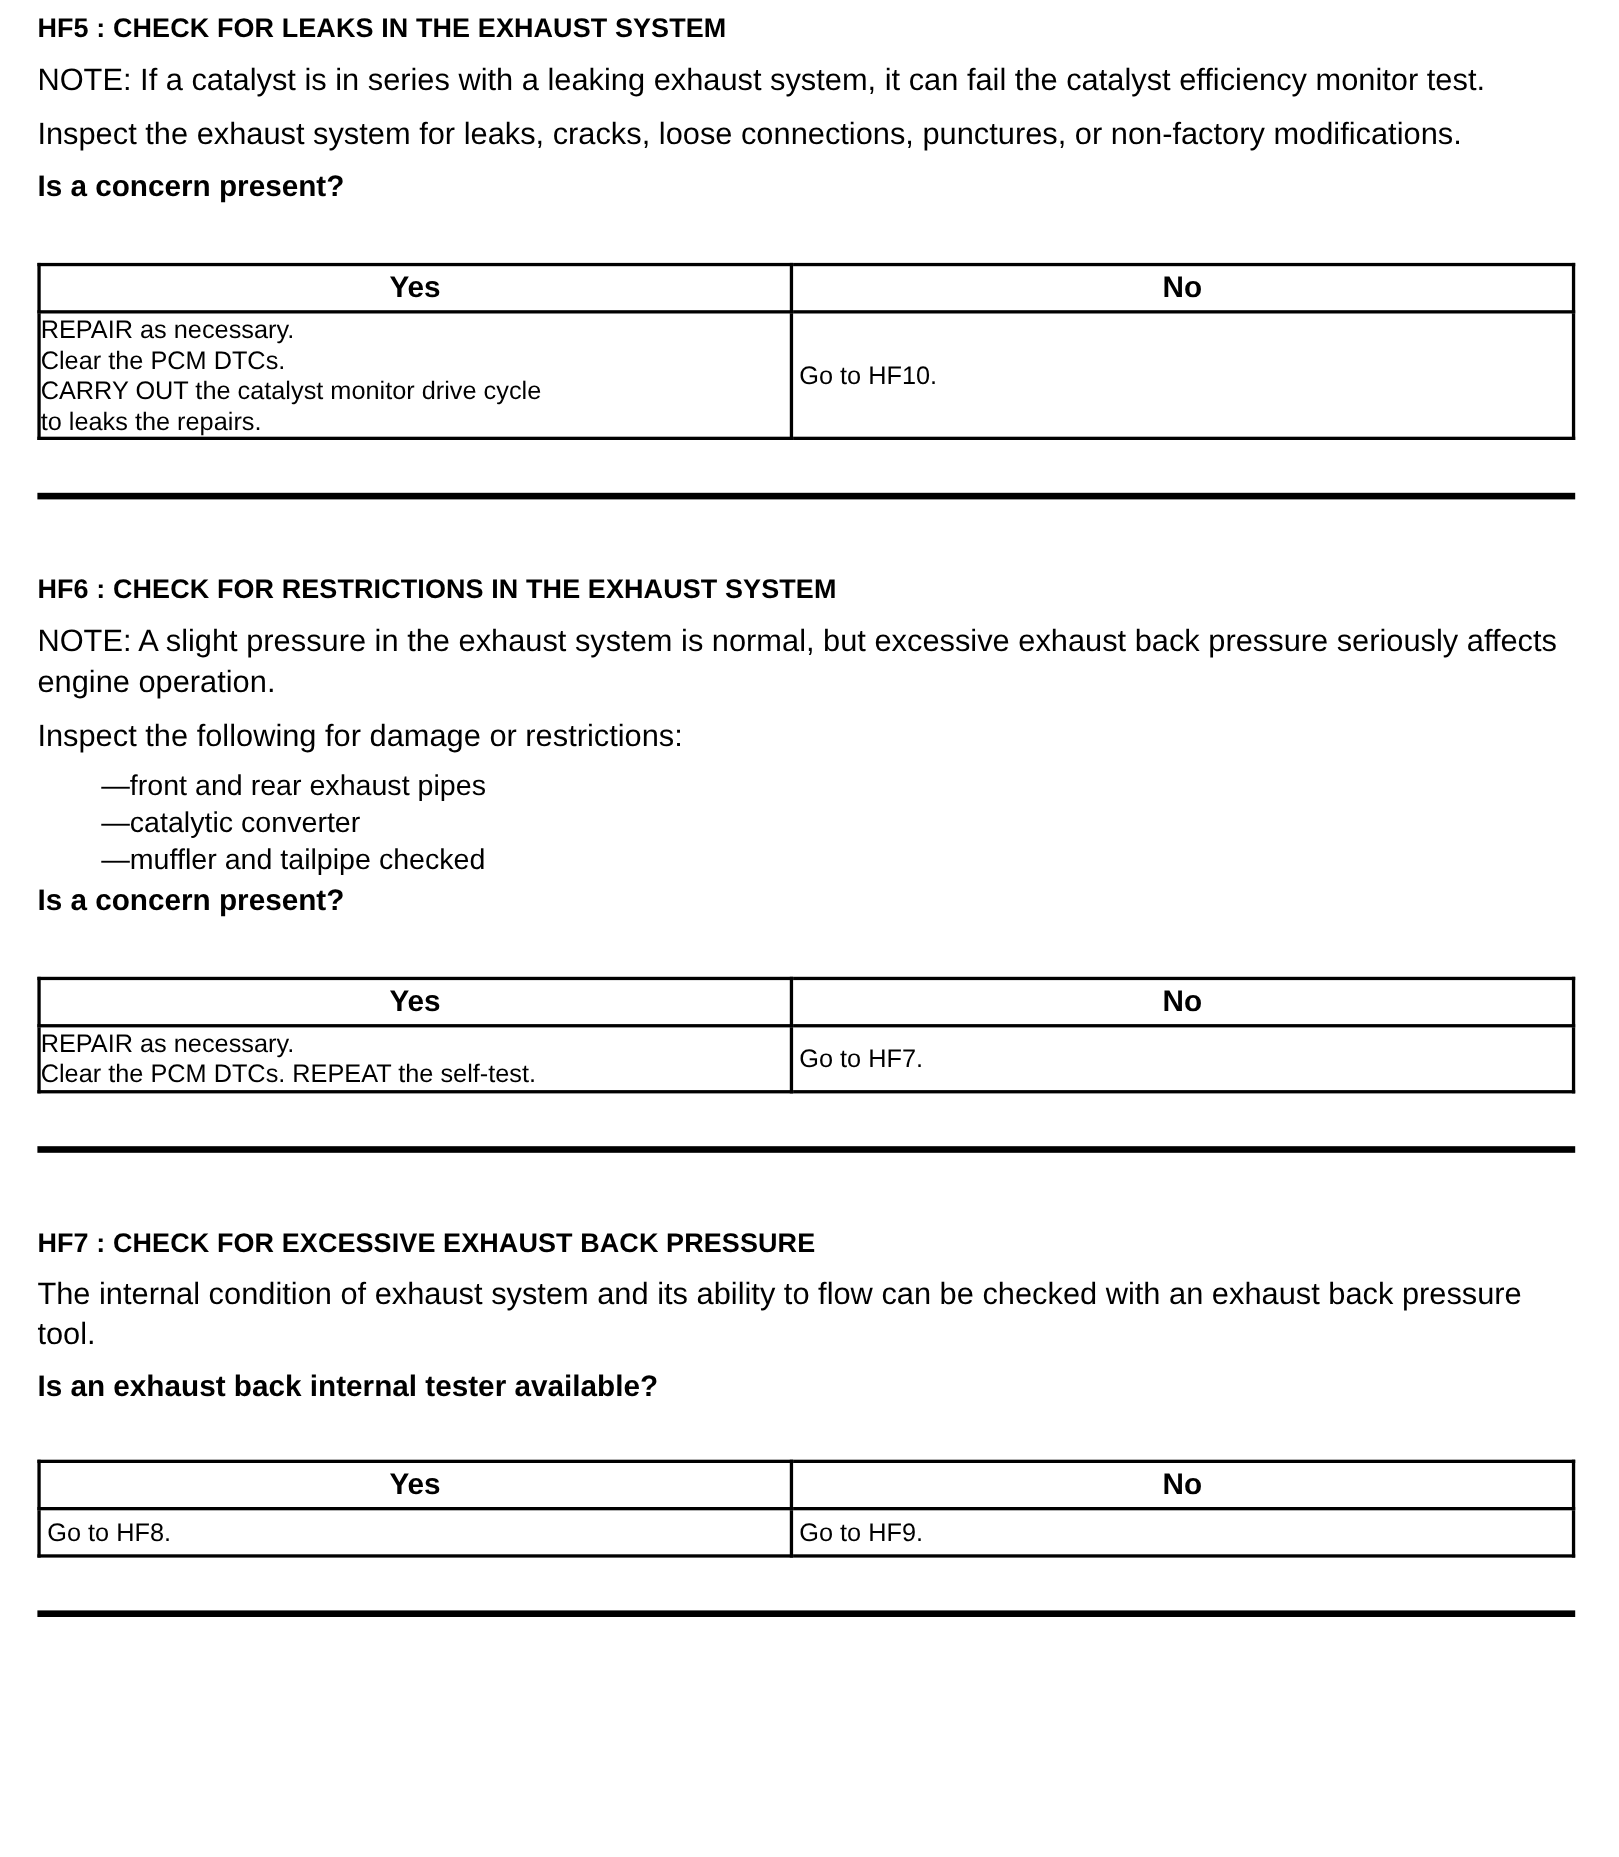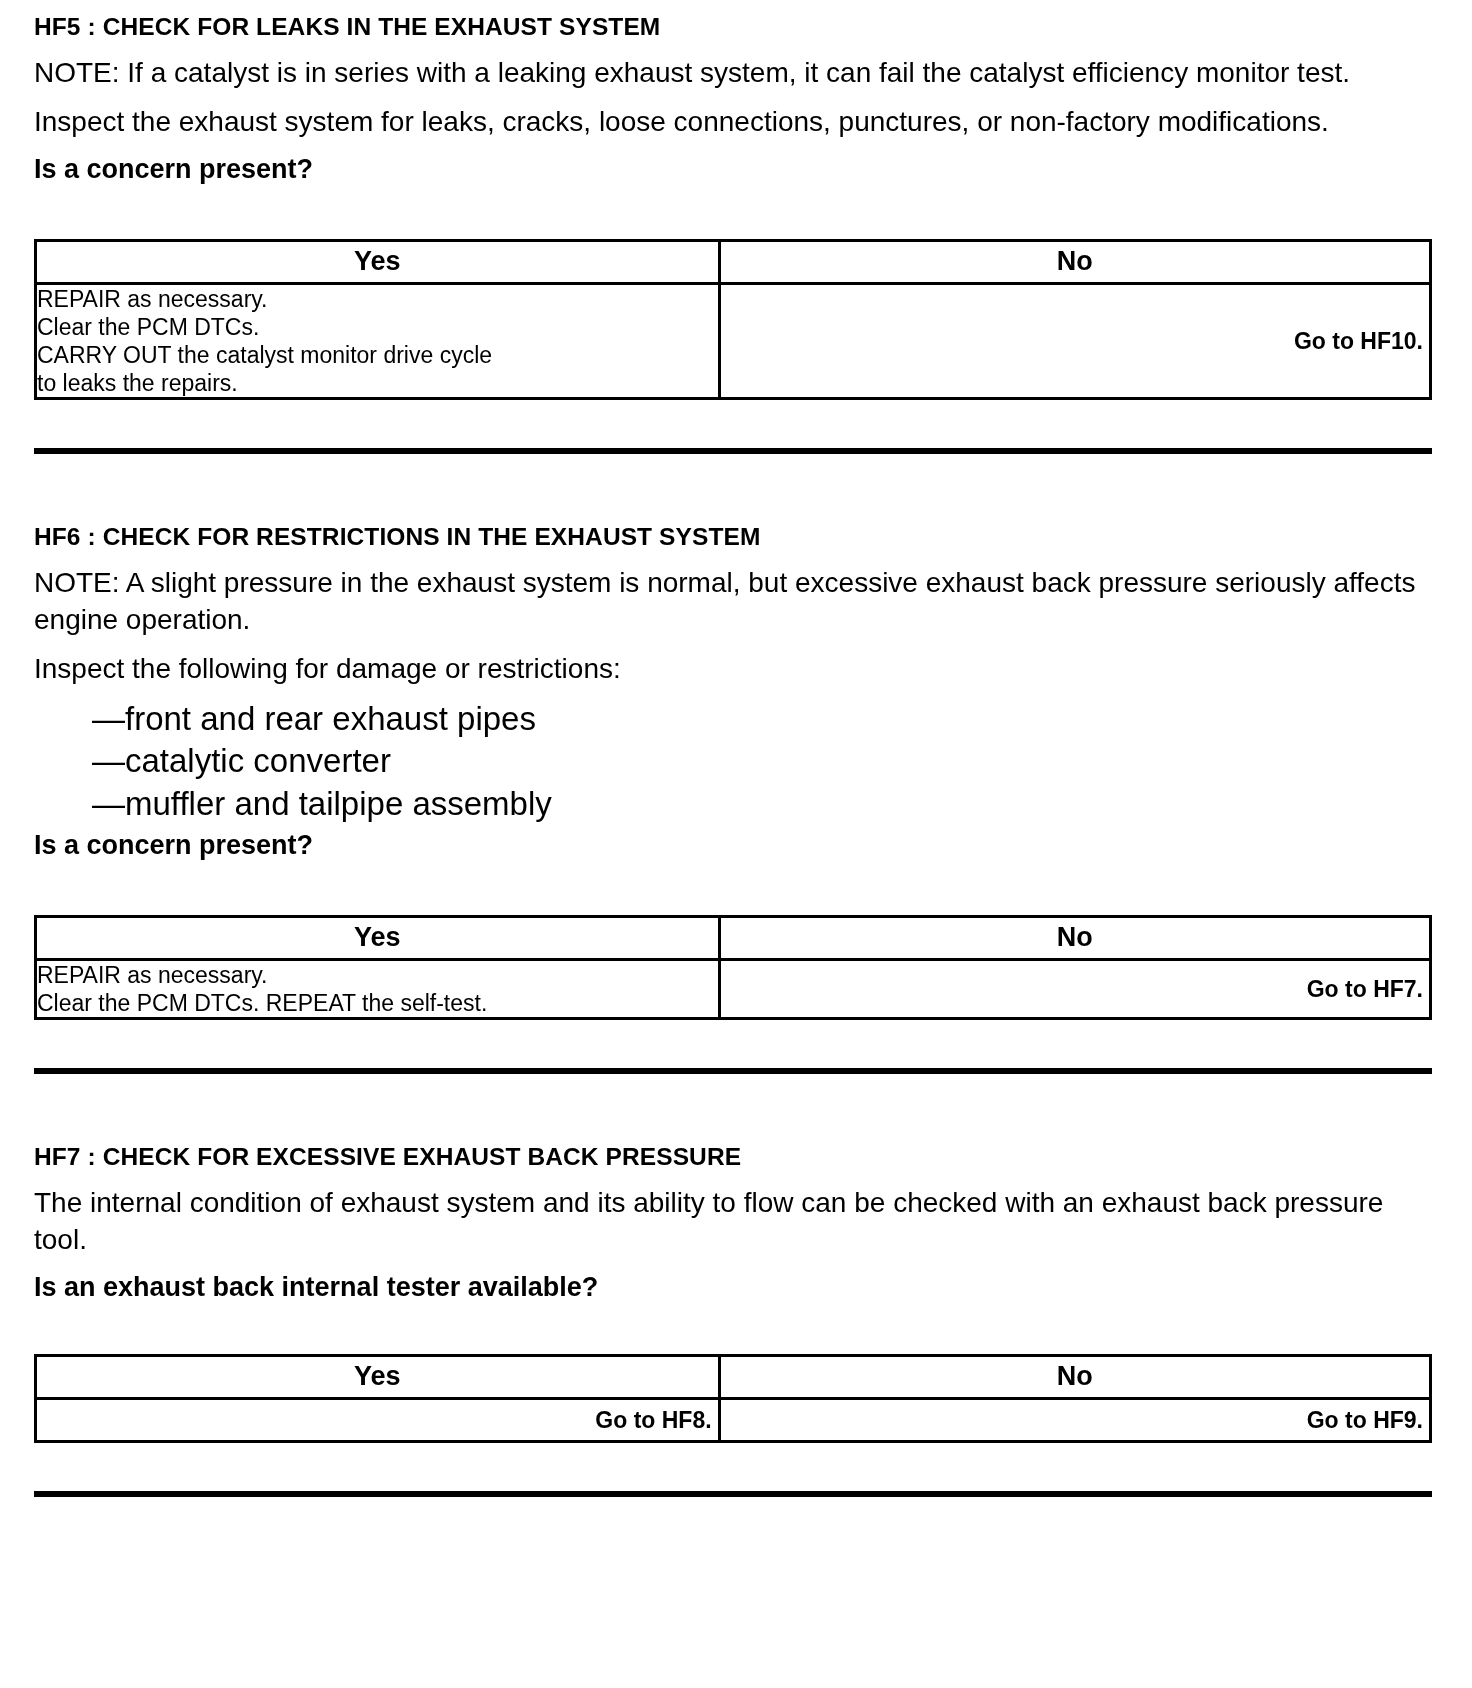--- a/index.html
+++ b/index.html
@@ -42,21 +42,21 @@
     font-weight: bold;
     margin: 0 0 10px 0;
     line-height: 1.2;
   }
   .bullets {
     margin: 0 0 4px 0;
     padding: 0;
     list-style: none;
   }
   .bullets li {
-    font-size: 33px;
+    font-size: 26px;
     line-height: 1.28;
     padding-left: 58px;
   }
   table.yn {
     border-collapse: collapse;
     width: 100%;
     table-layout: fixed;
     border: 3px solid #000;
   }
   table.yn td, table.yn th {
@@ -69,24 +69,23 @@
     font-weight: bold;
     padding: 4px 0 5px 0;
     vertical-align: middle;
   }
   td.cell {
     font-size: 23px;
     line-height: 1.22;
     padding: 4px 6px 6px 6px;
   }
   td.cell.center {
-    text-align: right;
+    text-align: left;
     vertical-align: middle;
     padding: 6px;
-    font-weight: bold;
   }
   .cell-line {
     white-space: nowrap;
   }
   .rule {
     border: none;
     border-top: 6px solid #000;
     margin: 0;
     height: 0;
   }
@@ -131,21 +130,21 @@
     <div class="sp-after-rule"></div>
   </section>
 
   <section class="step">
     <h2 class="step-title">HF6 : CHECK FOR RESTRICTIONS IN THE EXHAUST SYSTEM</h2>
     <p class="para">NOTE: A slight pressure in the exhaust system is normal, but excessive exhaust back pressure seriously affects engine operation.</p>
     <p class="para tight">Inspect the following for damage or restrictions:</p>
     <ul class="bullets">
       <li>—front and rear exhaust pipes</li>
       <li>—catalytic converter</li>
-      <li>—muffler and tailpipe assembly</li>
+      <li>—muffler and tailpipe checked</li>
     </ul>
     <p class="question">Is a concern present?</p>
 
     <div class="sp-before-table"></div>
 
     <table class="yn">
       <tbody>
           <tr>
         <th style="width:49%;">Yes</th>
         <th style="width:51%;">No</th>

